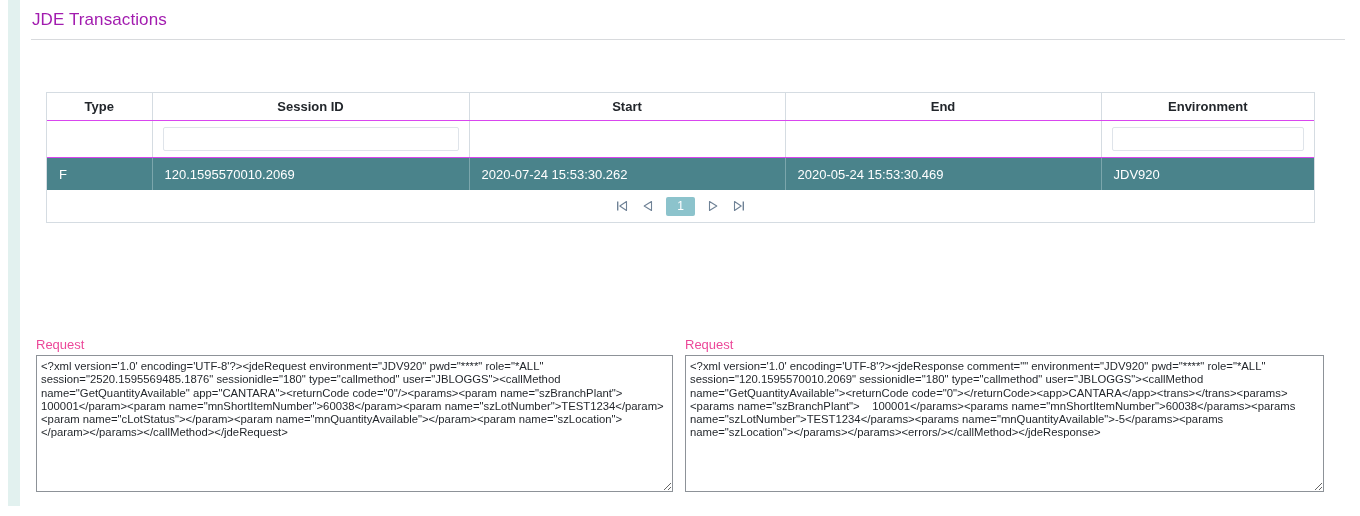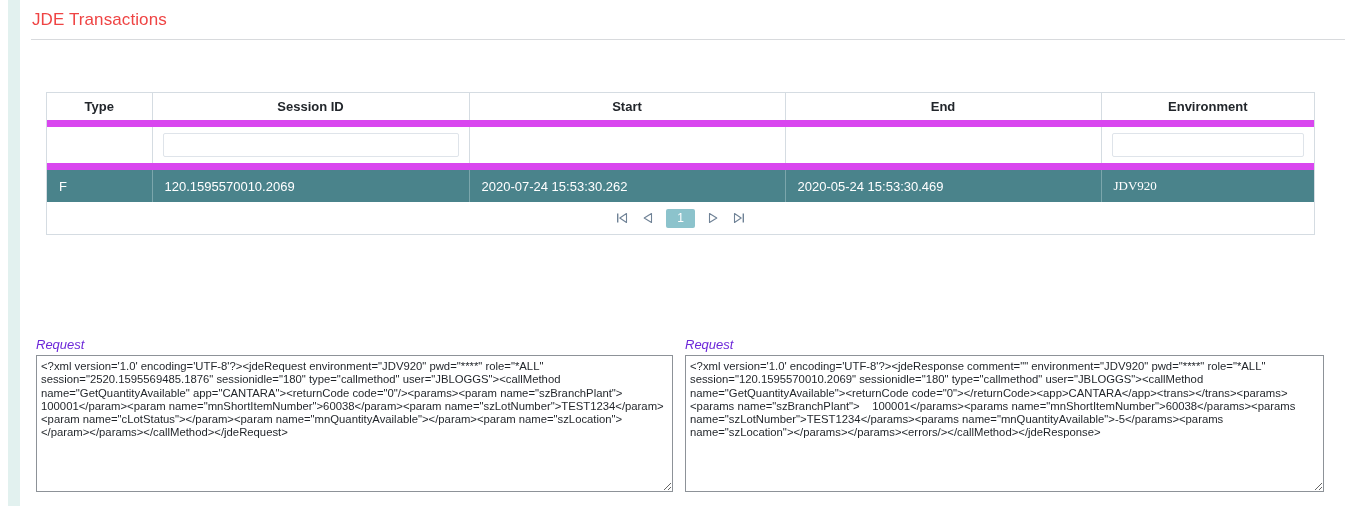--- a/index.html
+++ b/index.html
@@ -34,21 +34,21 @@
     height: 516px;
   }
 
   
   .page-title {
     position: absolute;
     left: 32px;
     top: 10px;
     font-size: 17px;
     font-weight: 400;
-    color: #ef4444;
+    color: #a21caf;
     letter-spacing: 0.1px;
     text-align: right;
   }
   .title-rule {
     position: absolute;
     left: 31px;
     top: 39px;
     width: 1314px;
     height: 1px;
     background: #d8dadd;
@@ -66,21 +66,21 @@
   }
   table.grid-table {
     border-collapse: collapse;
     table-layout: fixed;
     width: 1267px;
     font-size: 13px;
   }
   table.grid-table th,
   table.grid-table td {
     border-right: 1px solid #d5dce2;
-    border-bottom: 7px solid #d946ef;
+    border-bottom: 1px solid #d946ef;
     padding: 0;
     vertical-align: middle;
   }
   table.grid-table th:last-child,
   table.grid-table td:last-child {
     border-right: none;
   }
 
   th.hdr {
     height: 27px;
@@ -114,21 +114,21 @@
     height: 32px;
     background: #4a838b;
     color: #ffffff;
     font-size: 13px;
     padding: 0 12px;
     border-right: 1px solid #7ba6ac;
     border-bottom: none;
     white-space: nowrap;
     overflow: hidden;
   }
-  tr.data-row td:last-child { border-right: none; font-family: Liberation Serif, serif; }
+  tr.data-row td:last-child { border-right: none; }
 
   tr.pager-row td {
     height: 32px;
     background: #ffffff;
     border-right: none;
     border-bottom: none;
     text-align: center;
   }
 
   
@@ -158,22 +158,21 @@
     font-size: 12px;
     text-align: center;
     border-radius: 2px;
     cursor: pointer;
   }
 
   
   .pane-label {
     position: absolute;
     font-size: 13px;
-    color: #6d28d9;
-    font-style: italic;
+    color: #ec4899;
   }
   .xml-box {
     position: absolute;
     box-sizing: border-box;
     border: 1px solid #8d9298;
     background: #ffffff;
     color: #1f2328;
     font-family: "Liberation Sans", sans-serif;
     font-size: 11.3px;
     line-height: 13.3px;

